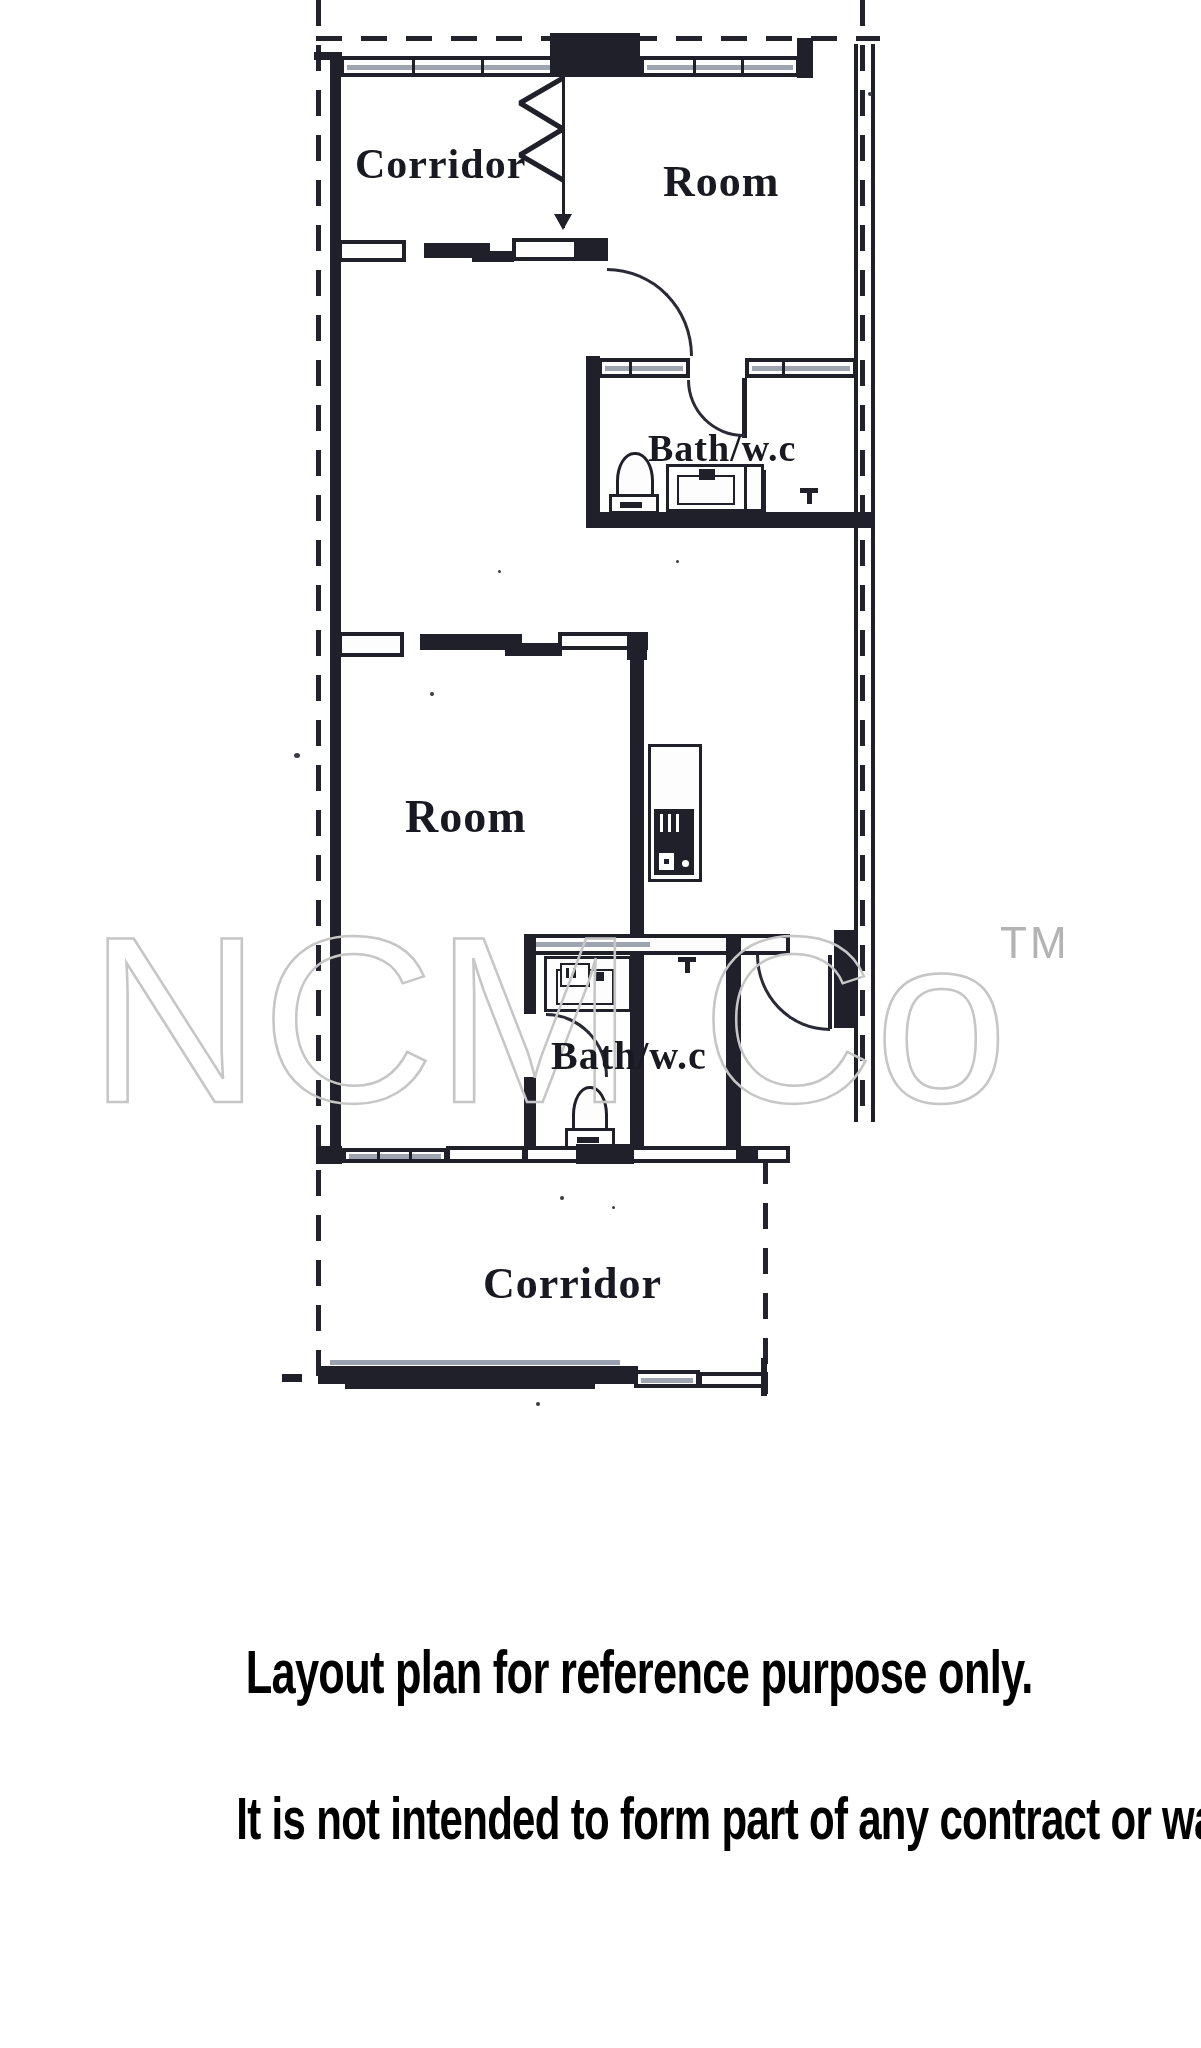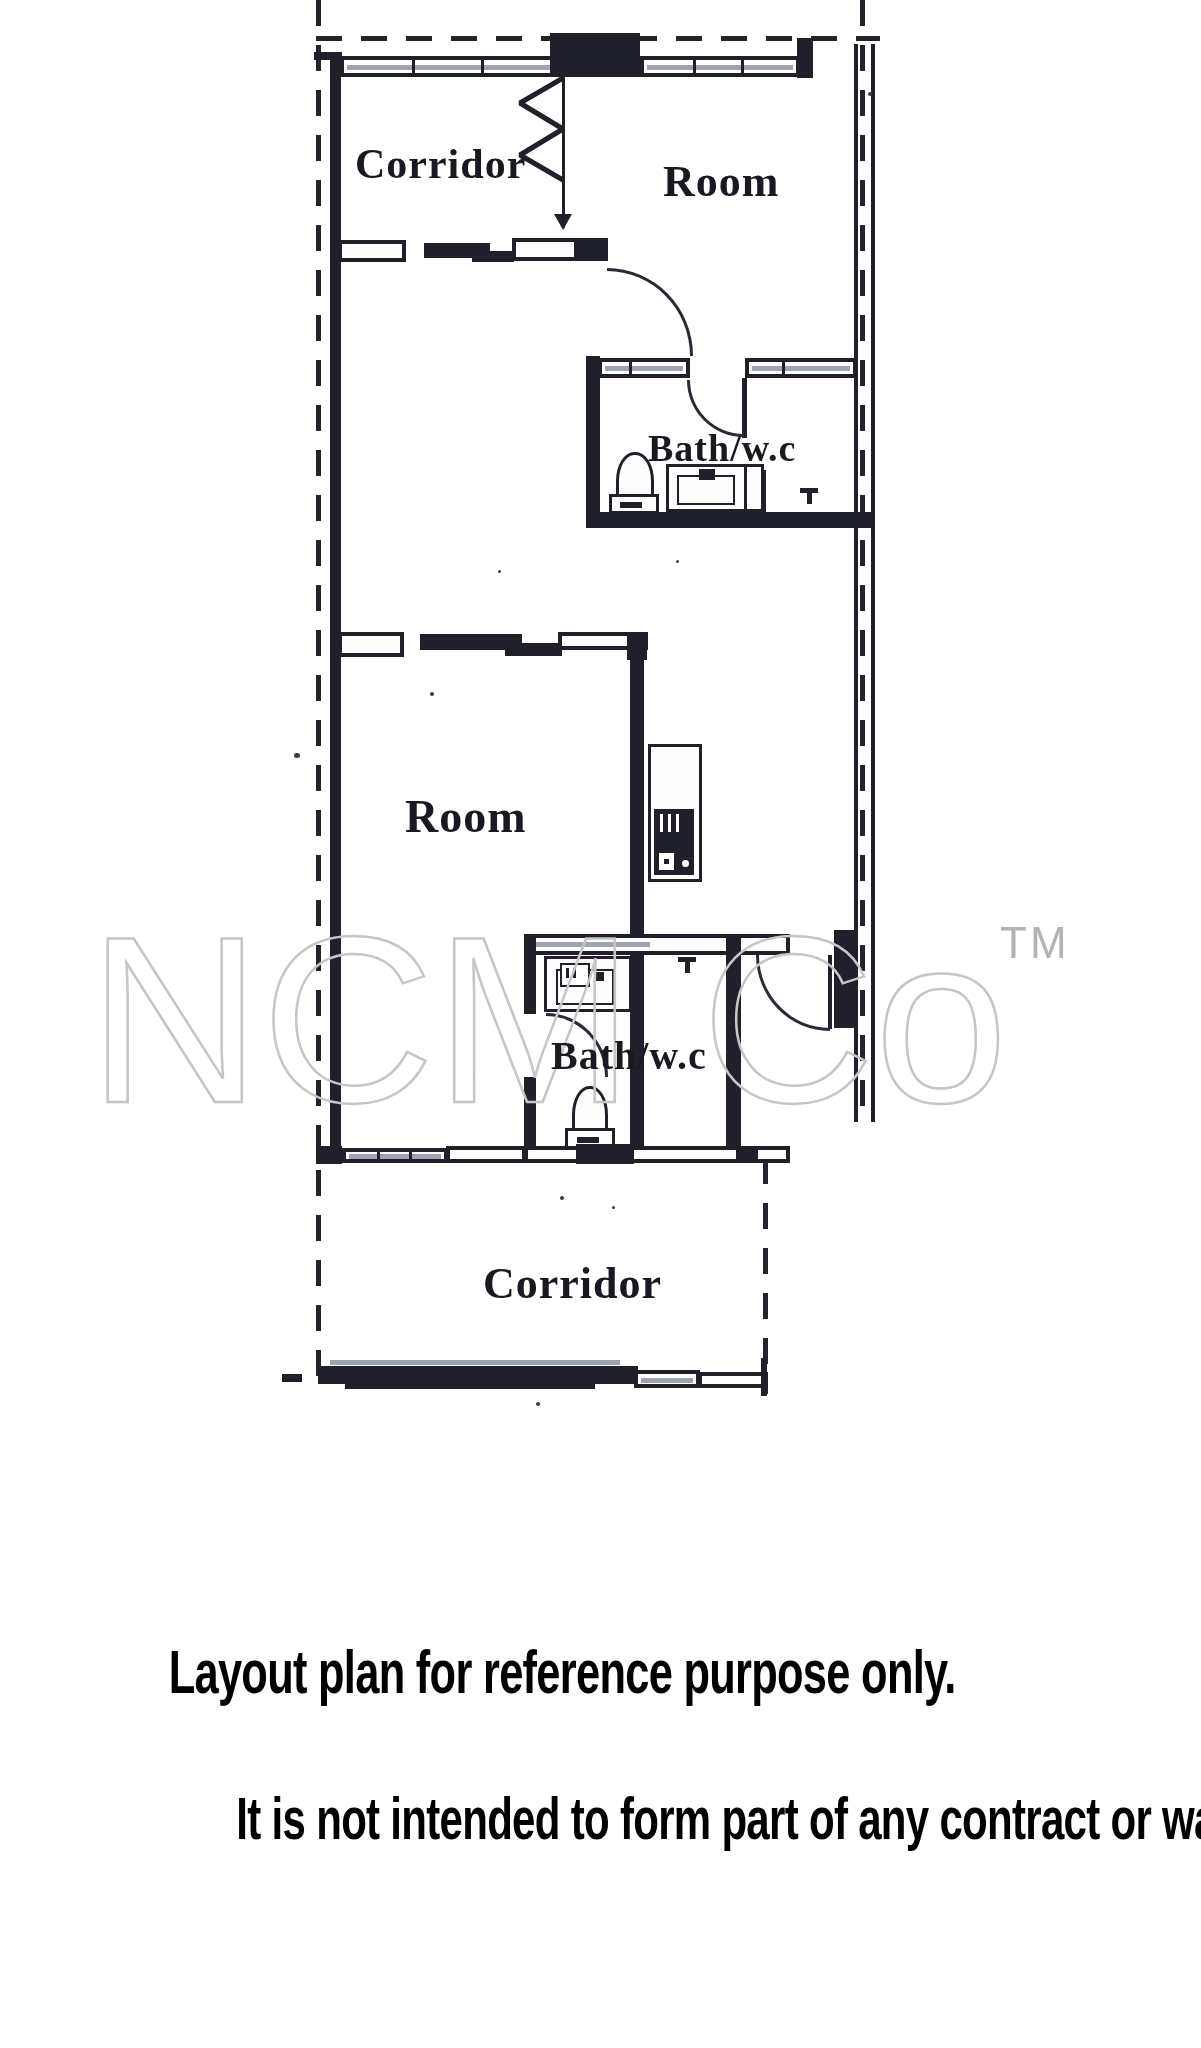--- a/index.html
+++ b/index.html
@@ -29,21 +29,21 @@
         border-radius:48% 48% 10% 10% / 60% 60% 8% 8%;}
   .drain{position:absolute;width:18px;height:18px;}
   .drain .bar{position:absolute;left:0;top:1px;width:100%;height:5px;background:#20202b;}
   .drain .stem{position:absolute;left:7px;top:5px;width:5px;height:12px;background:#20202b;}
   .speck{position:absolute;background:#3a3a45;border-radius:50%;}
   
   #wm-svg{position:absolute;left:86px;top:910px;}
   #tm{position:absolute;left:1000px;top:918px;color:#b3b3b3;font-family:"Liberation Sans",sans-serif;
       font-size:44px;letter-spacing:3px;font-weight:400;}
   
-  .foot{position:absolute;left:0;width:1201px;text-align:left;color:#000;
+  .foot{position:absolute;left:0;width:1201px;text-align:right;color:#000;
         font-family:"Liberation Sans",sans-serif;font-weight:700;white-space:nowrap;}
   .foot span{display:inline-block;transform:scaleX(0.70);transform-origin:center;letter-spacing:-1px;}
   #foot1{top:1636px;font-size:62px;}
   #foot2{top:1784px;font-size:60px;}
 </style>
 </head>
 <body>
 
 <div id="page">
 

